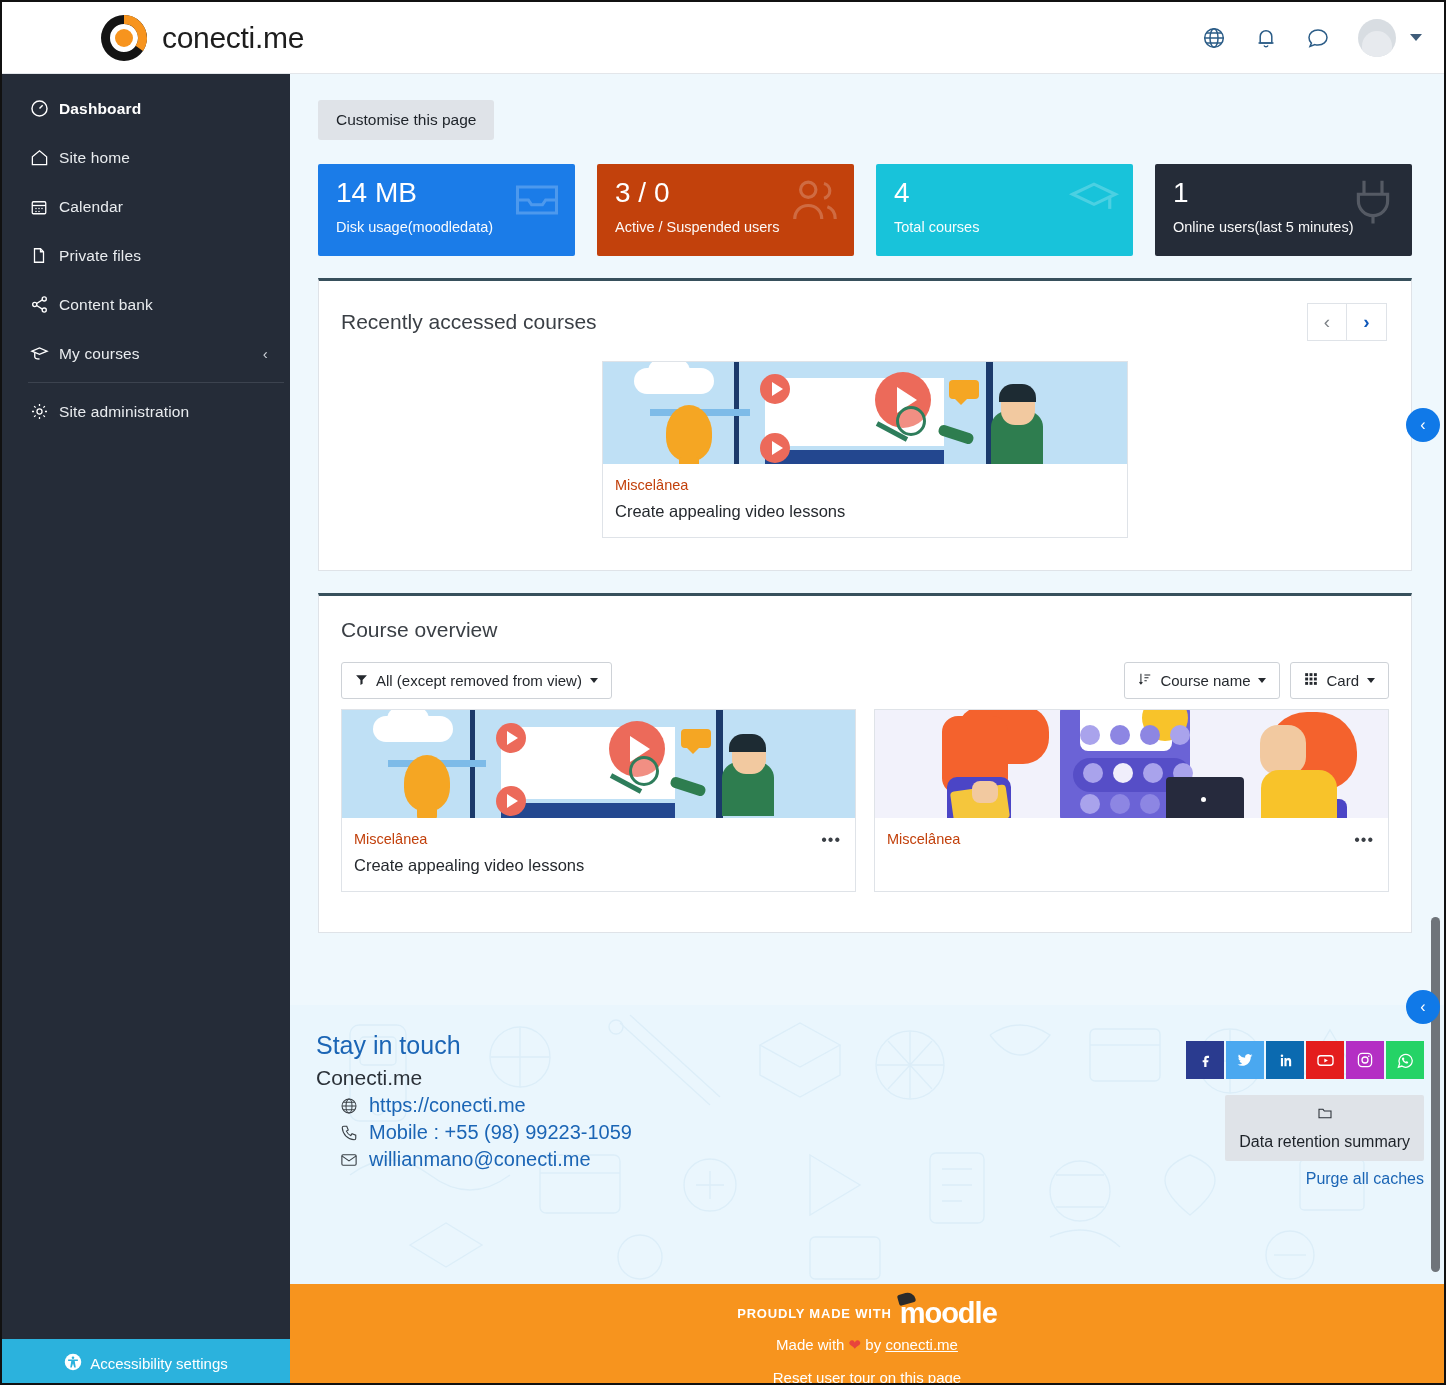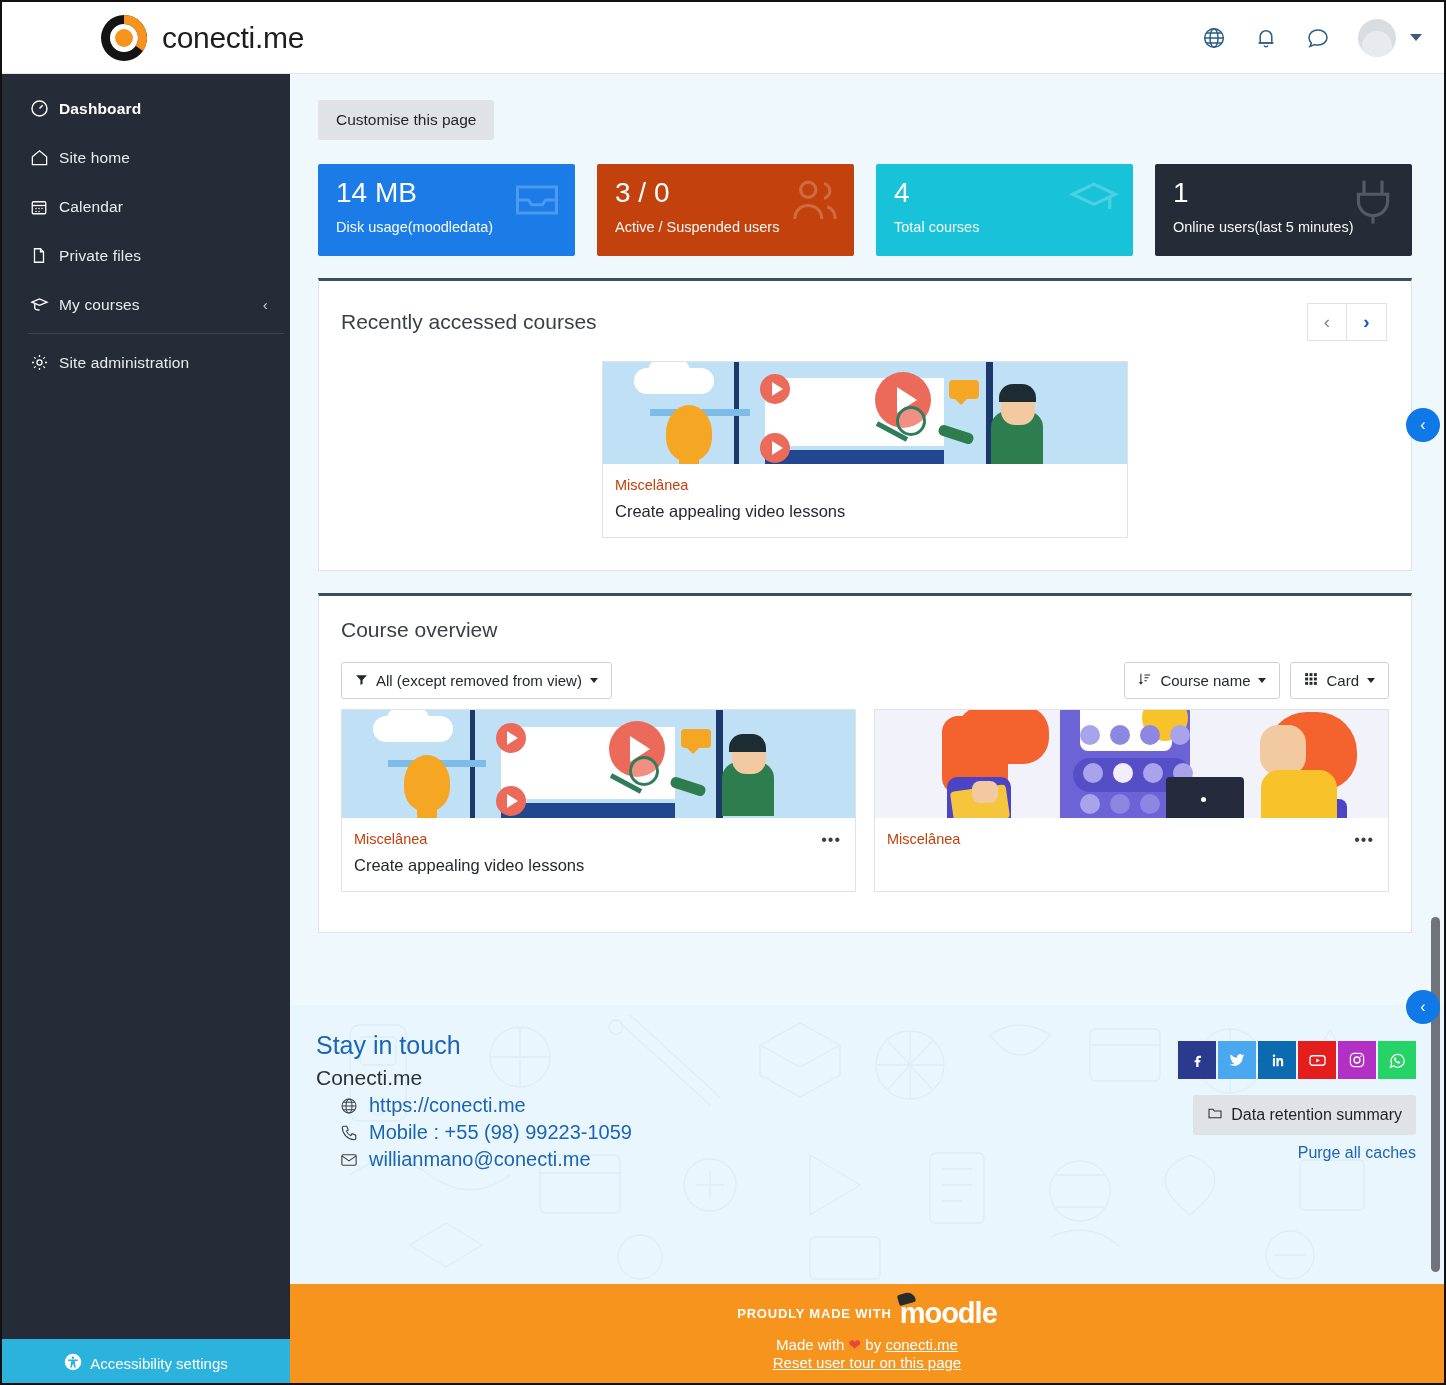--- a/index.html
+++ b/index.html
@@ -247,41 +247,41 @@
   .illo-mobile .laptop:after{content:'';position:absolute;left:35px;top:20px;width:5px;height:5px;border-radius:50%;background:#fff;}
 
   
   #footer {
     position: absolute; left: 0; bottom: 99px;
     width: 1154px; height: 281px;
     background: #eaf6fd;
     overflow: hidden;
   }
   #footer-pattern { position:absolute; inset:0; opacity:.5; }
-  #footer-inner { position: relative; padding: 26px 28px 0 26px; display: flex; }
+  #footer-inner { position: relative; padding: 26px 20px 0 26px; display: flex; }
   #stay { flex: 1 1 auto; }
   #stay h3 { font-size: 25px; color: #1b65b5; font-weight: 400; }
   #stay .brand { font-size: 21px; color: #2b3138; margin-top: 6px; font-weight: 400; }
   .contact-line {
     display: flex; align-items: center; gap: 11px;
     margin-top: 4px; padding-left: 24px;
     color: #1b65b5; font-size: 20px; cursor: pointer;
   }
   .contact-line .ci { color: #3a4046; display: flex; }
   #footer-right { width: 300px; text-align: right; padding-top: 10px; }
   .socials { display: flex; gap: 2px; justify-content: flex-end; }
   .soc {
     width: 38px; height: 38px; display: flex;
     align-items: center; justify-content: center; cursor: pointer;
   }
   #data-retention {
     display: inline-flex; align-items: center; gap: 8px;
     background: #dfe3e8; color: #1d2228;
     padding: 10px 14px; margin-top: 16px;
-    font-size: 16px; cursor: pointer; border-radius: 2px;
+    font-size: 16px; cursor: pointer; border-radius: 2px; flex-direction: column;
   }
   #purge {
     display: block; margin-top: 9px;
     color: #1b65b5; font-size: 16px; cursor: pointer; text-decoration: none;
   }
 
   
   #moodle-bar {
     position: absolute; left: 288px; bottom: 0;
     width: 1154px; height: 99px;
@@ -298,21 +298,21 @@
   #moodle-bar .moodle-word {
     font-size: 29px; font-weight: 700; letter-spacing: -1px; position: relative;
   }
   #moodle-bar .moodle-word:before {
     content:''; position:absolute; left:-2px; top:-4px;
     width:17px;height:11px;background:#2b2b2b;
     border-radius:2px 8px 2px 2px; transform: rotate(-16deg);
   }
   #moodle-bar .sub { font-size: 15px; margin-top: 6px; }
   #moodle-bar .sub a { color: #fff; text-decoration: underline; }
-  #moodle-bar .reset { display:block; font-size:15px; margin-top:0; color:#fff; text-decoration: underline; cursor:pointer; }
+  #moodle-bar .reset { display:block; font-size:15px; margin-top:15px; color:#fff; text-decoration: underline; cursor:pointer; }
 
   
   .drawer-toggle {
     position: absolute; right: 4px;
     width: 34px; height: 34px; border-radius: 50%;
     background: #1079e8; color: #fff;
     display: flex; align-items: center; justify-content: center;
     cursor: pointer; z-index: 40; font-size: 16px;
   }
   #drawer-toggle-1 { top: 406px; }
@@ -380,20 +380,31 @@
       <div class="nav-item">
         <span class="nav-ico">
           <svg width="18" height="19" viewBox="0 0 24 24" fill="none" stroke="#fff" stroke-width="1.7">
             <path d="M14 3H6v18h12V7z"></path>
               <path d="M14 3v4h4"></path>
           </svg>
         </span>
         <span class="nav-label">Private files</span>
       </div>
 
+      <div class="nav-item">
+        <span class="nav-ico">
+          <svg width="19" height="19" viewBox="0 0 24 24" fill="none" stroke="#fff" stroke-width="1.7">
+            <circle cx="18" cy="5" r="2.6"></circle>
+              <circle cx="18" cy="19" r="2.6"></circle>
+              <circle cx="6" cy="12" r="2.6"></circle>
+            <path d="M8.4 10.8 L15.6 6.2 M8.4 13.2 L15.6 17.8"></path>
+          </svg>
+        </span>
+        <span class="nav-label">Content bank</span>
+      </div>
 
       <div class="nav-item">
         <span class="nav-ico">
           <svg width="19" height="19" viewBox="0 0 24 24" fill="none" stroke="#fff" stroke-width="1.7">
             <path d="M2.5 9 L12 5 L21.5 9 L12 13 Z"></path>
               <path d="M6 11v5c0 1.6 2.7 3 6 3"></path>
           </svg>
         </span>
         <span class="nav-label">My courses</span>
         <span class="nav-chevron">‹</span>

